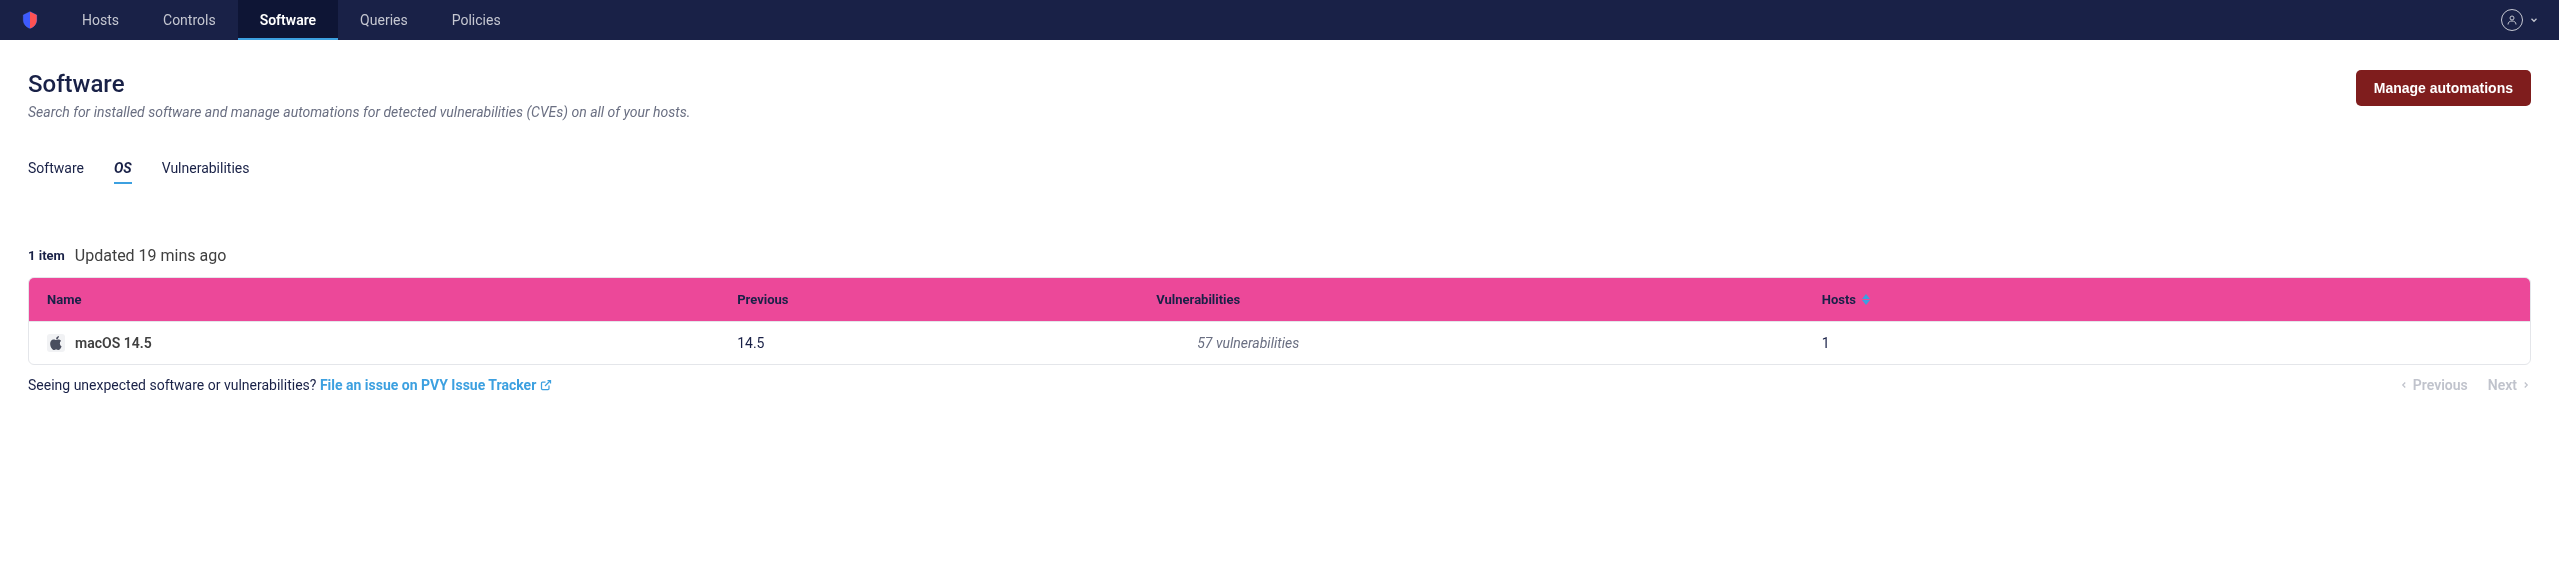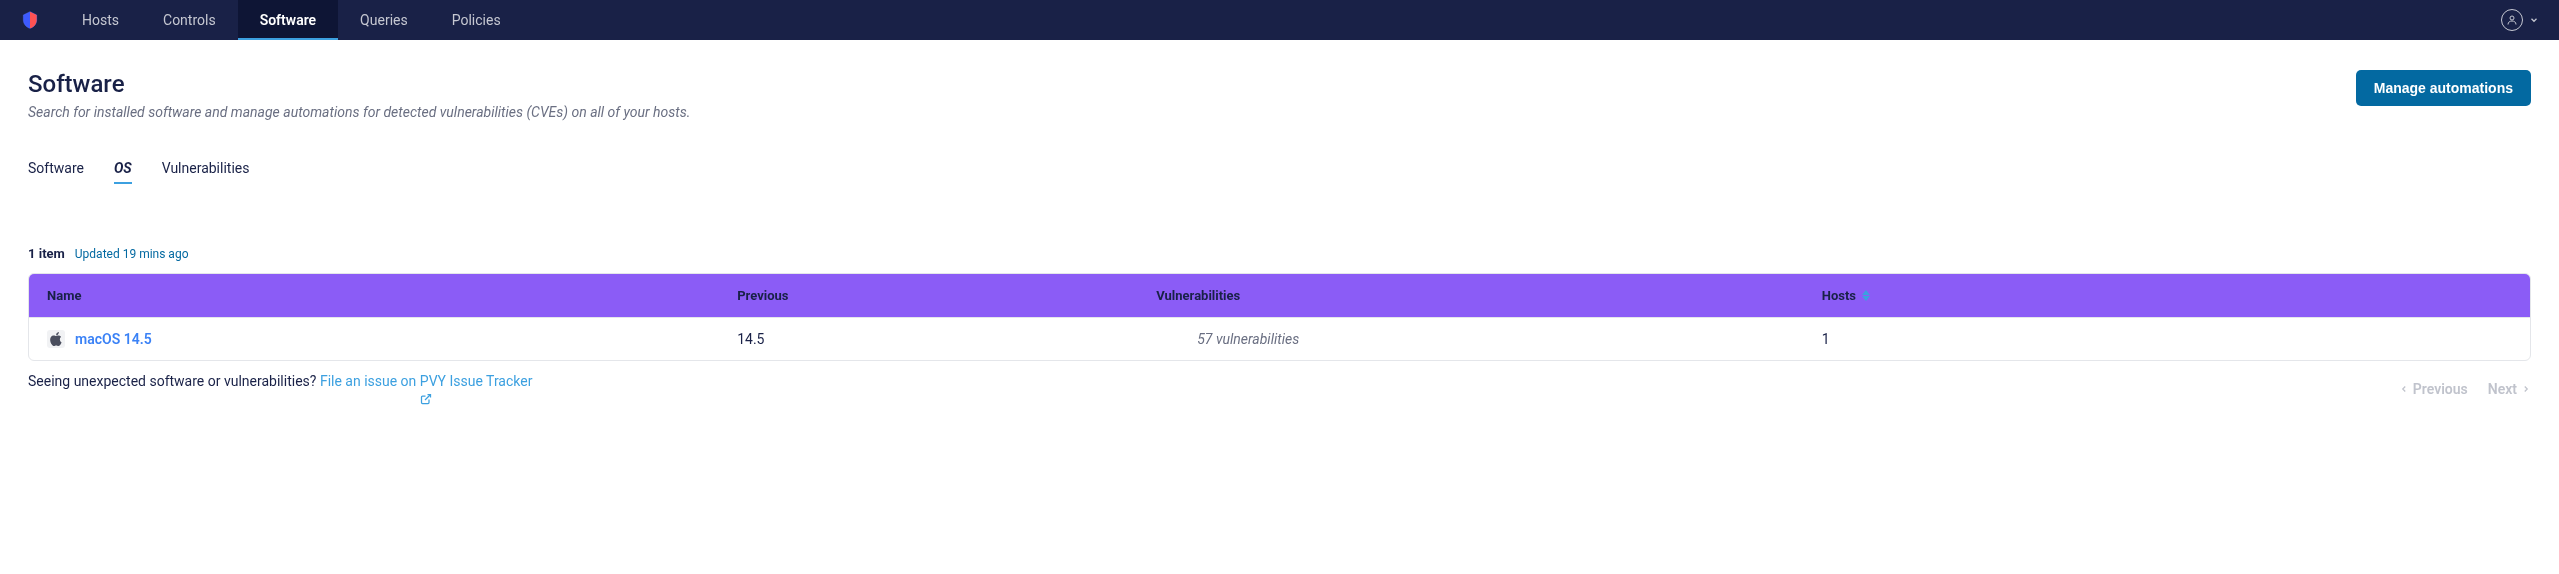--- a/index.html
+++ b/index.html
@@ -87,21 +87,21 @@
       font-weight: 500;
       color: #192147;
       margin-bottom: 6px;
     }
     .page-subtitle {
       font-size: 14px;
       color: #6a6f82;
       font-style: italic;
     }
     .btn-primary {
-      background: #0369a1;
+      background: #7f1d1d;
       color: #fff;
       border: none;
       padding: 10px 18px;
       border-radius: 5px;
       font-size: 14px;
       font-weight: 600;
       cursor: pointer;
     }
     .tabs {
       display: flex;
@@ -133,32 +133,32 @@
       margin-top: 64px;
       display: flex;
       align-items: center;
       gap: 10px;
     }
     .item-count {
       font-weight: 700;
       font-size: 13px;
     }
     .updated {
-      font-size: 12px;
-      color: #0369a1;
+      font-size: 16px;
+      color: #404040;
     }
     .table {
       margin-top: 12px;
       border: 1px solid #e4e6ea;
       border-radius: 6px;
       overflow: hidden;
     }
     .table-header {
       display: flex;
-      background: #8b5cf6;
+      background: #ec4899;
       border-bottom: 1px solid #e4e6ea;
       padding: 14px 18px;
       font-weight: 700;
       font-size: 13px;
     }
     .table-row {
       display: flex;
       padding: 12px 18px;
       font-size: 14px;
       align-items: center;
@@ -171,21 +171,21 @@
       width: 18px;
       height: 18px;
       display: inline-flex;
       align-items: center;
       justify-content: center;
       background: #f1f2f4;
       border-radius: 3px;
       padding: 2px;
     }
     .link {
-      color: #3b82f6;
+      color: #404040;
       font-weight: 600;
       cursor: pointer;
     }
     .vuln-text {
       font-style: italic;
       color: #6a6f82;
       cursor: pointer;
       margin-left: 41px;
     }
     .sort-icon {
@@ -199,26 +199,25 @@
       justify-content: space-between;
       align-items: center;
       margin-top: 12px;
       font-size: 14px;
     }
     .footer-left {
       color: #192147;
     }
     .footer-link {
       color: #3ca0e0;
-      font-weight: 400;
+      font-weight: 700;
       cursor: pointer;
       display: inline-flex;
       align-items: center;
       gap: 4px;
-      flex-direction: column;
     }
     .pagination {
       display: flex;
       gap: 20px;
     }
     .page-btn {
       color: #c0c3cc;
       font-weight: 600;
       cursor: pointer;
       display: inline-flex;

